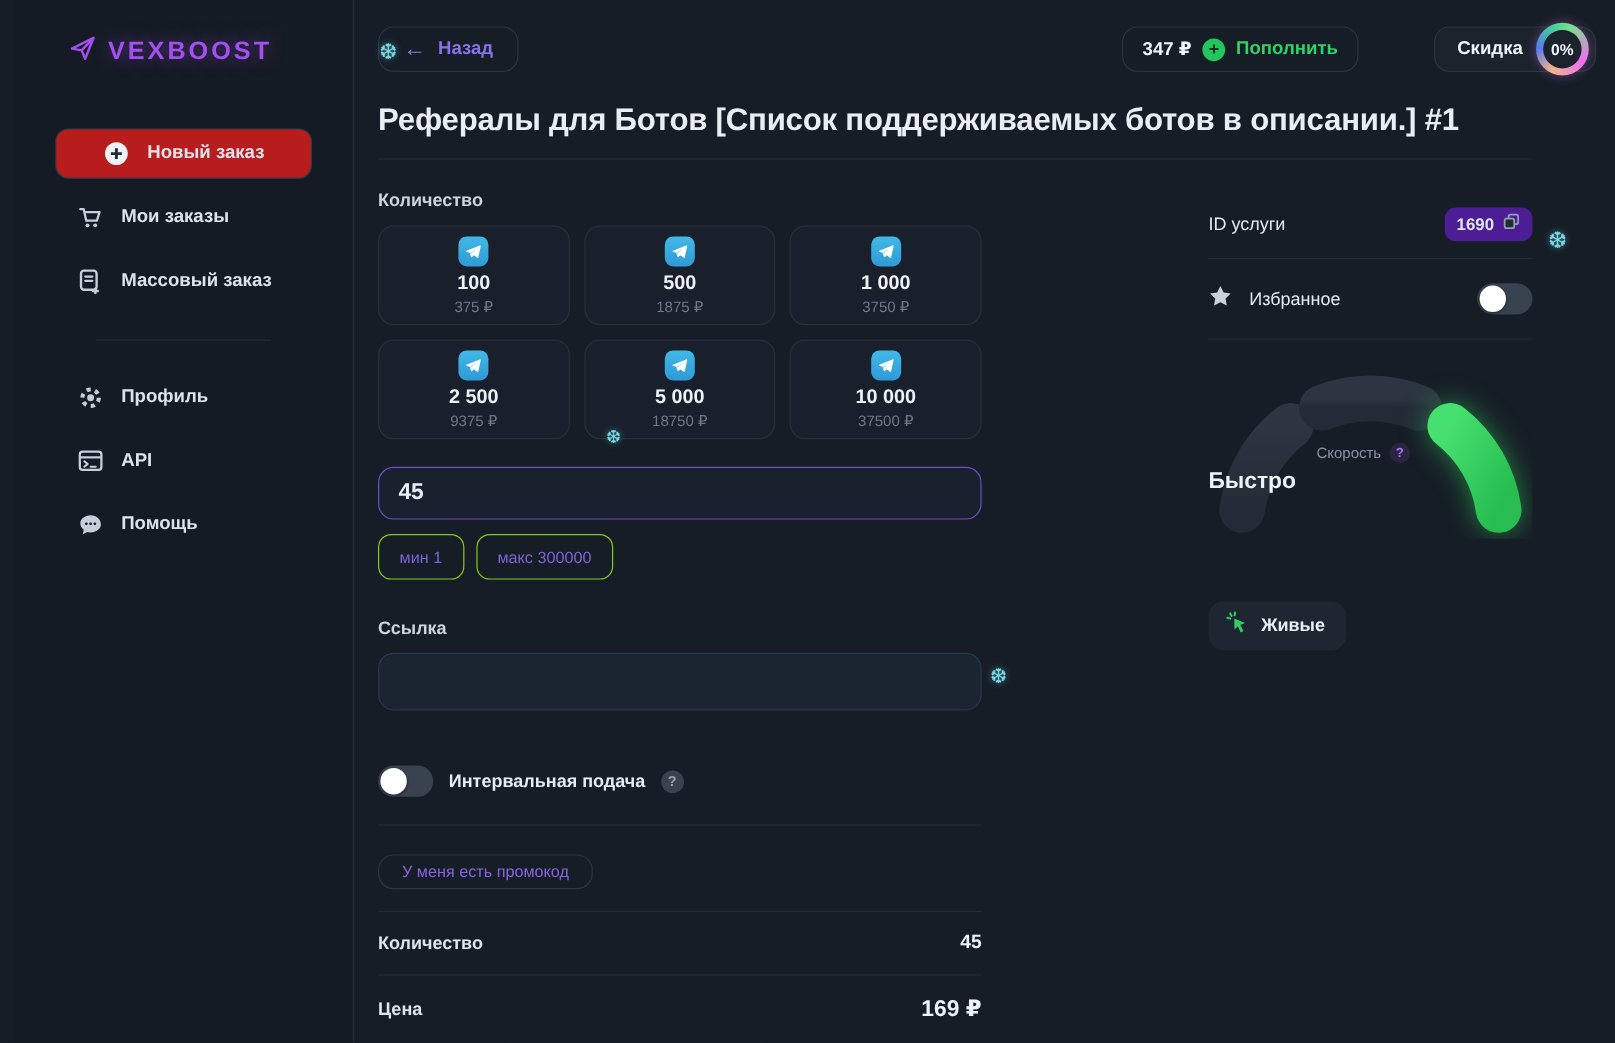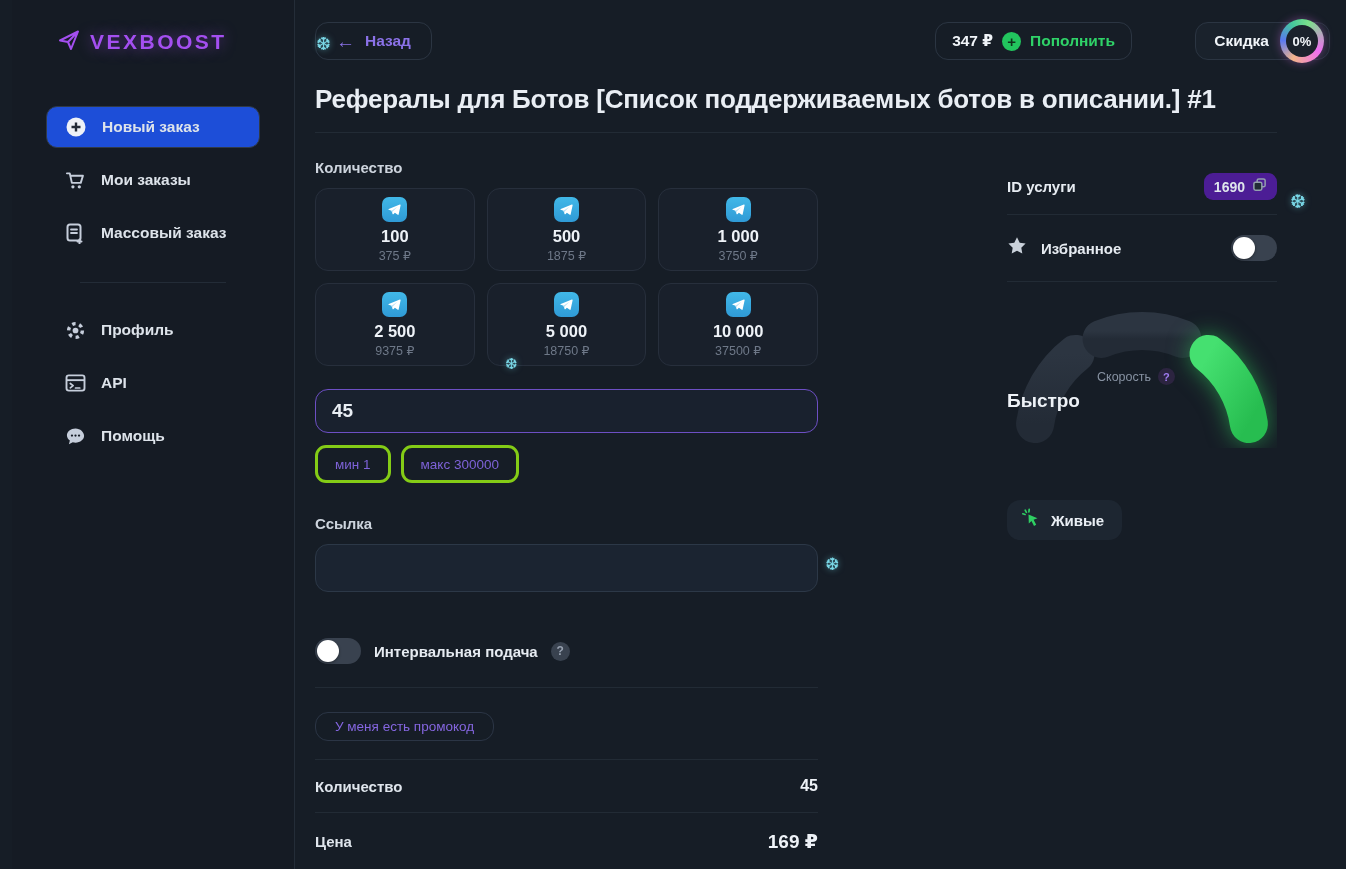--- a/index.html
+++ b/index.html
@@ -15,21 +15,21 @@
     position:absolute; left:12px; top:0; width:283px; height:869px;
     background:#151b24; border-right:1px solid #242d38;
   }
   .logo { display:flex; align-items:center; gap:9px; padding:28px 0 0 45px; }
   .logo-text { font-size:21px; font-weight:bold; letter-spacing:2.5px; color:#a44ff0; text-shadow:0 0 14px rgba(164,79,240,.55); }
   .nav { padding:50px 34px 0 34px; }
   .nav-item {
     display:flex; align-items:center; gap:15px; height:42px; padding:0 18px;
     border-radius:11px; margin-bottom:11px; cursor:pointer;
   }
-  .nav-item.active { background:#1d4ed8; border:1px solid #303a47; height:42px; }
+  .nav-item.active { background:#b91c1c; border:1px solid #303a47; height:42px;justify-content:center; }
   .nav-label { font-size:15.5px; font-weight:bold; color:#dde3ea; }
   .nav-divider { height:1px; background:#232c37; margin:28px 34px 26px 34px; }
   .nav-icon { width:22px; height:22px; display:flex; align-items:center; justify-content:center; flex:none; }
   .nav-icon svg { display:block; }
 
   
   .header { position:absolute; left:0; top:22px; width:1346px; height:40px; }
   .back-btn {
     position:absolute; left:315px; top:0; display:inline-flex; align-items:center; gap:10px;
     height:38px; padding:0 20px; border:1px solid #2b3542; border-radius:13px; cursor:pointer;
@@ -88,21 +88,21 @@
 
   .qty-input {
     margin-top:23px; width:503px; height:44px; border-radius:13px;
     border:1.5px solid #6d4fc4; background:#19212e; color:#e9eef4;
     font-size:19px; font-weight:bold; padding:0 16px; outline:none;
     font-family:"Liberation Sans","DejaVu Sans",sans-serif;
   }
   .limit-tags { display:flex; gap:10px; margin-top:12px; }
   .limit-tag {
     height:38px; display:inline-flex; align-items:center; padding:0 17px;
-    border:3px solid #84cc16; border-radius:11px; font-size:13.5px; color:#7e62d8;
+    border:1px solid #84cc16; border-radius:11px; font-size:13.5px; color:#7e62d8;
   }
   .link-label { margin-top:32px; }
   .link-input {
     width:503px; height:48px; border-radius:13px; border:1px solid #2c3847;
     background:#1b2431; outline:none; color:#e9eef4; font-size:15px; padding:0 16px;
     font-family:"Liberation Sans","DejaVu Sans",sans-serif;
   }
   .toggle-row { display:flex; align-items:center; gap:13px; margin-top:46px; }
   .switch { width:46px; height:26px; border-radius:13px; background:#39424f; position:relative; cursor:pointer; flex:none; }
   .switch-knob {
@@ -122,21 +122,21 @@
     font-family:"Liberation Sans","DejaVu Sans",sans-serif;
   }
   .summary { margin-top:18px; }
   .summary-row { display:flex; align-items:center; justify-content:space-between; padding:17px 0; border-top:1px solid #222b35; }
   .summary-label { font-size:15px; font-weight:bold; color:#dfe5ec; }
   .summary-value { font-size:16px; font-weight:bold; color:#eef2f7; }
   .summary-value.price { font-size:19px; }
 
   
   .panel-row { display:flex; align-items:center; justify-content:space-between; padding:14px 0; }
-  .panel-label { font-size:15px; font-weight:bold; color:#e6ebf1; }
+  .panel-label { font-size:15px; font-weight:normal; color:#e6ebf1; }
   .id-pill {
     display:inline-flex; align-items:center; gap:7px; background:#4c1d95;
     border-radius:9px; padding:4px 10px; cursor:pointer;
   }
   .id-value { font-size:14px; font-weight:bold; color:#dfe5ec; }
   .panel-divider { height:1px; background:#222b35; }
   .fav-left { display:flex; align-items:center; gap:14px; }
 
   .gauge-wrap { position:relative; width:270px; height:152px; margin-top:14px; }
   .gauge-center { position:absolute; left:0; right:12px; top:72px; text-align:left; }

